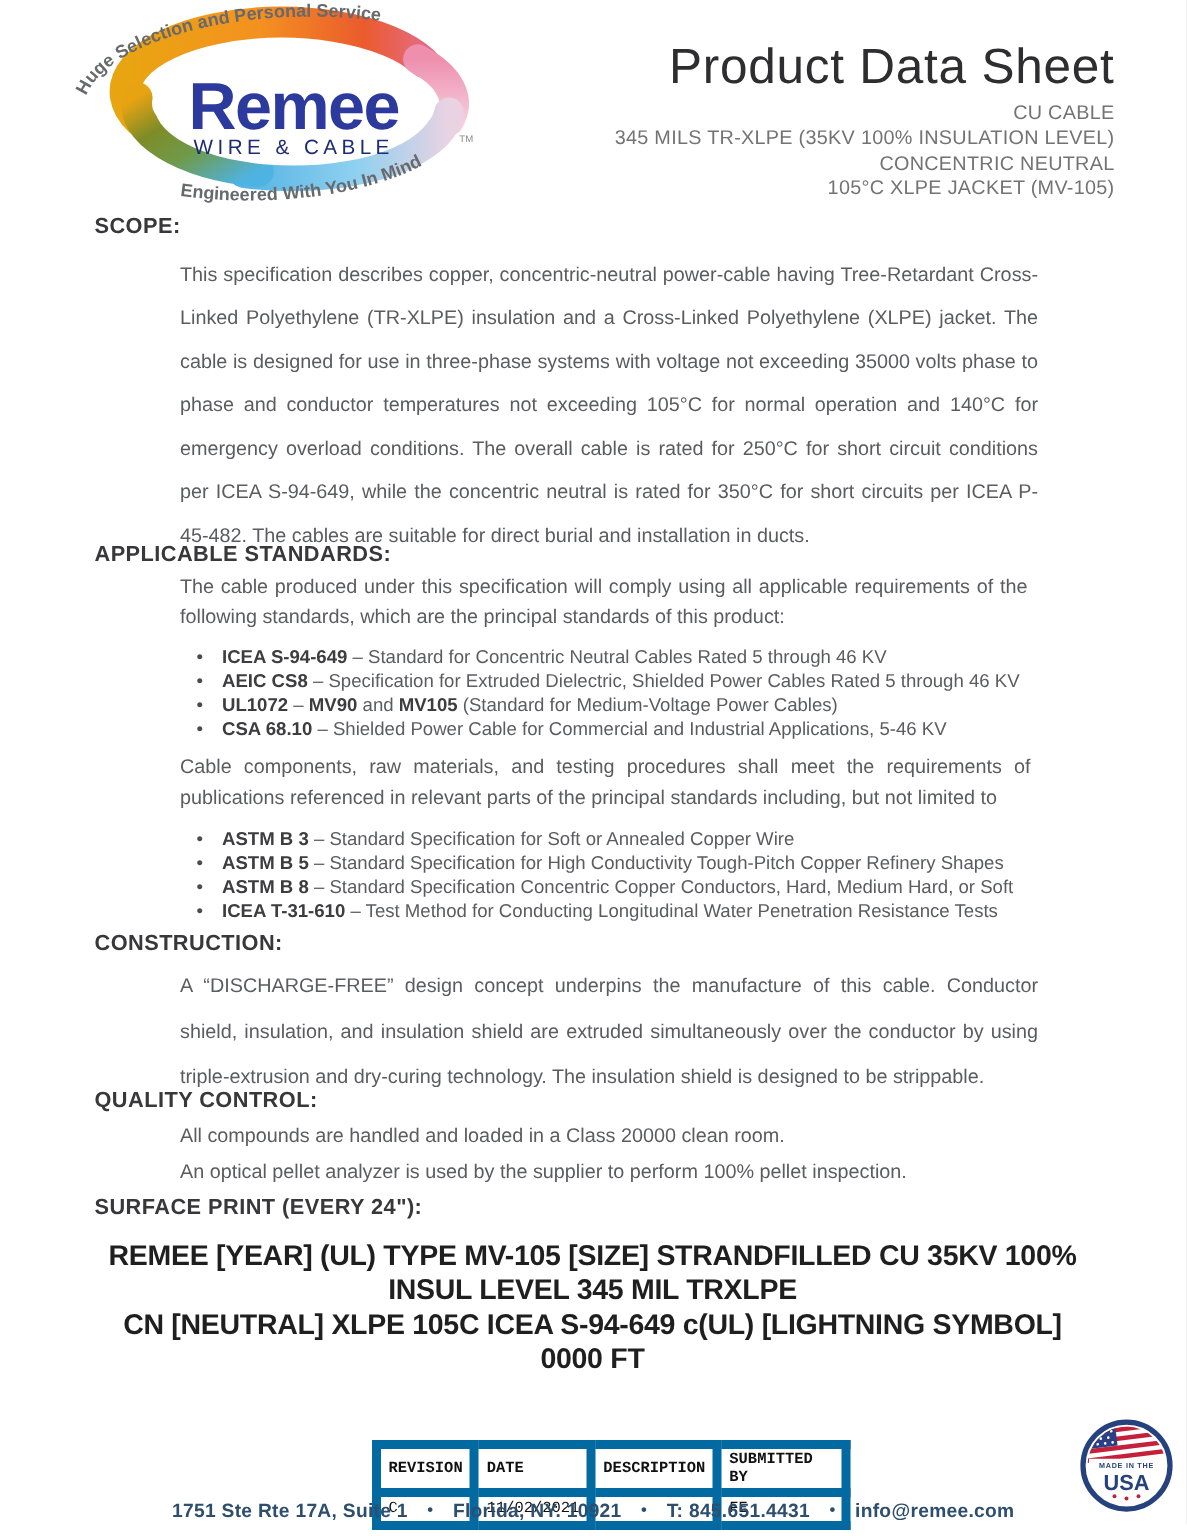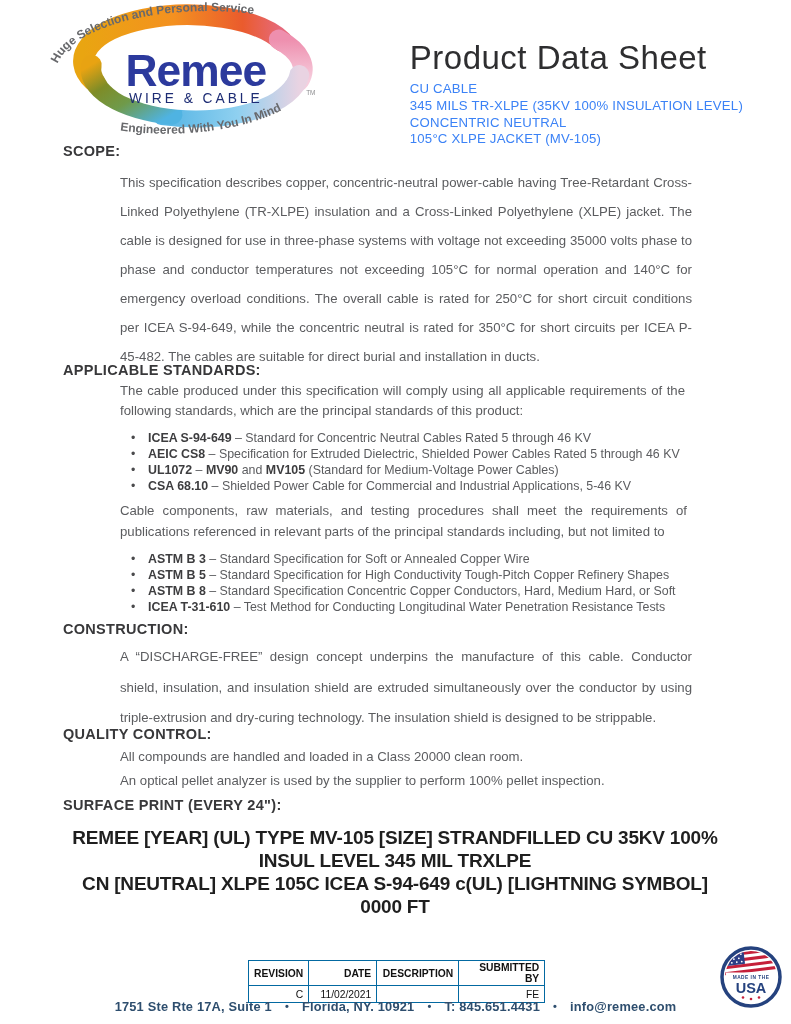--- a/index.html
+++ b/index.html
@@ -1,22 +1,22 @@
 <!DOCTYPE html>
 <html><head>
 <meta charset="utf-8">
 <style>
   html,body{margin:0;padding:0;background:#e8e8e8;font-family:"Liberation Sans",sans-serif;}
   .page{position:relative;width:791px;height:1024px;margin:0 auto;background:#ffffff;overflow:hidden;}
 
   
   .logo-wrap{position:absolute;top:2px;left:46px;width:276px;height:136px;}
-  .title-block{position:absolute;top:26px;right:48px;text-align:left;margin-top:14px;}
+  .title-block{position:absolute;top:26px;right:48px;text-align:right;}
   .doc-title{margin:0;font-size:33px;font-weight:400;color:#2e2e30;letter-spacing:.5px;line-height:36px;}
-  .subtitle{margin-top:5px;font-size:13.2px;line-height:16.8px;color:#3b82f6;letter-spacing:.2px;}
+  .subtitle{margin-top:5px;font-size:13.2px;line-height:16.8px;color:#737373;letter-spacing:.2px;}
 
   
   .sec-h{position:absolute;font-size:14.5px;font-weight:bold;color:#38383a;letter-spacing:.3px;}
 
   
   .para{position:absolute;color:#5b5c5f;font-size:13.2px;}
   .scope-body{top:168px;left:120px;width:572px;line-height:29px;text-align:justify;}
   .standards-intro{top:381px;left:120px;width:565px;line-height:19.5px;text-align:justify;}
   .standards-note{top:501px;left:120px;width:567px;line-height:20.5px;text-align:justify;}
   .construction-body{top:642px;left:120px;width:572px;line-height:30.5px;text-align:justify;}
@@ -28,21 +28,21 @@
   .blist b{color:#3d3d3f;}
   .blist-1{top:430px;}
   .blist-2{top:551px;}
 
   
   .surface-lines{position:absolute;top:826px;left:65px;width:660px;text-align:center;
     font-weight:bold;color:#1f1f1f;font-size:19px;line-height:23px;letter-spacing:-.2px;}
 
   
   .rev-table{position:absolute;top:960px;left:248px;border-collapse:collapse;font-size:10.3px;color:#111;}
-  .rev-table th,.rev-table td{border:1px solid #0369a1;padding:1px 5px;height:14px;text-align:right;}
+  .rev-table th,.rev-table td{border:6px solid #0369a1;padding:1px 5px;height:14px;text-align:left;font-family:Liberation Mono, monospace;}
   .rev-table{border:1.5px solid #000;}
   .rev-table th{font-weight:bold;}
   .col-rev{width:58px;}.col-date{width:68px;}.col-desc{width:82px;}.col-sub{width:86px;}
 
   
   .usa-badge{position:absolute;top:945px;left:719px;width:64px;height:64px;}
   .footer{position:absolute;top:999px;left:0;width:791px;text-align:center;
     font-size:12.8px;font-weight:bold;color:#2e4e6e;letter-spacing:.2px;}
   .footer .sep{display:inline-block;margin:0 13px;font-size:11px;position:relative;top:-1px;}
 </style>

